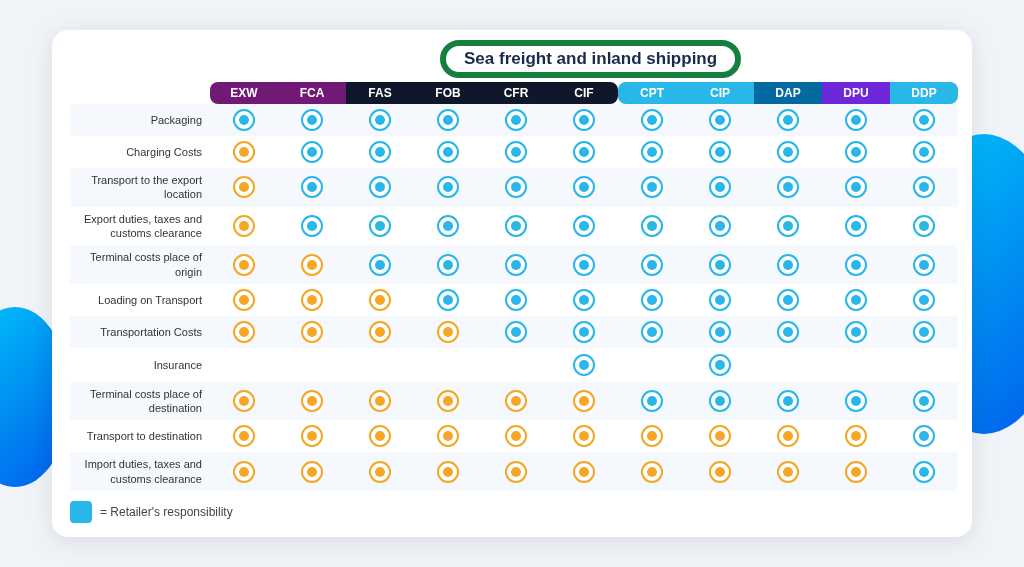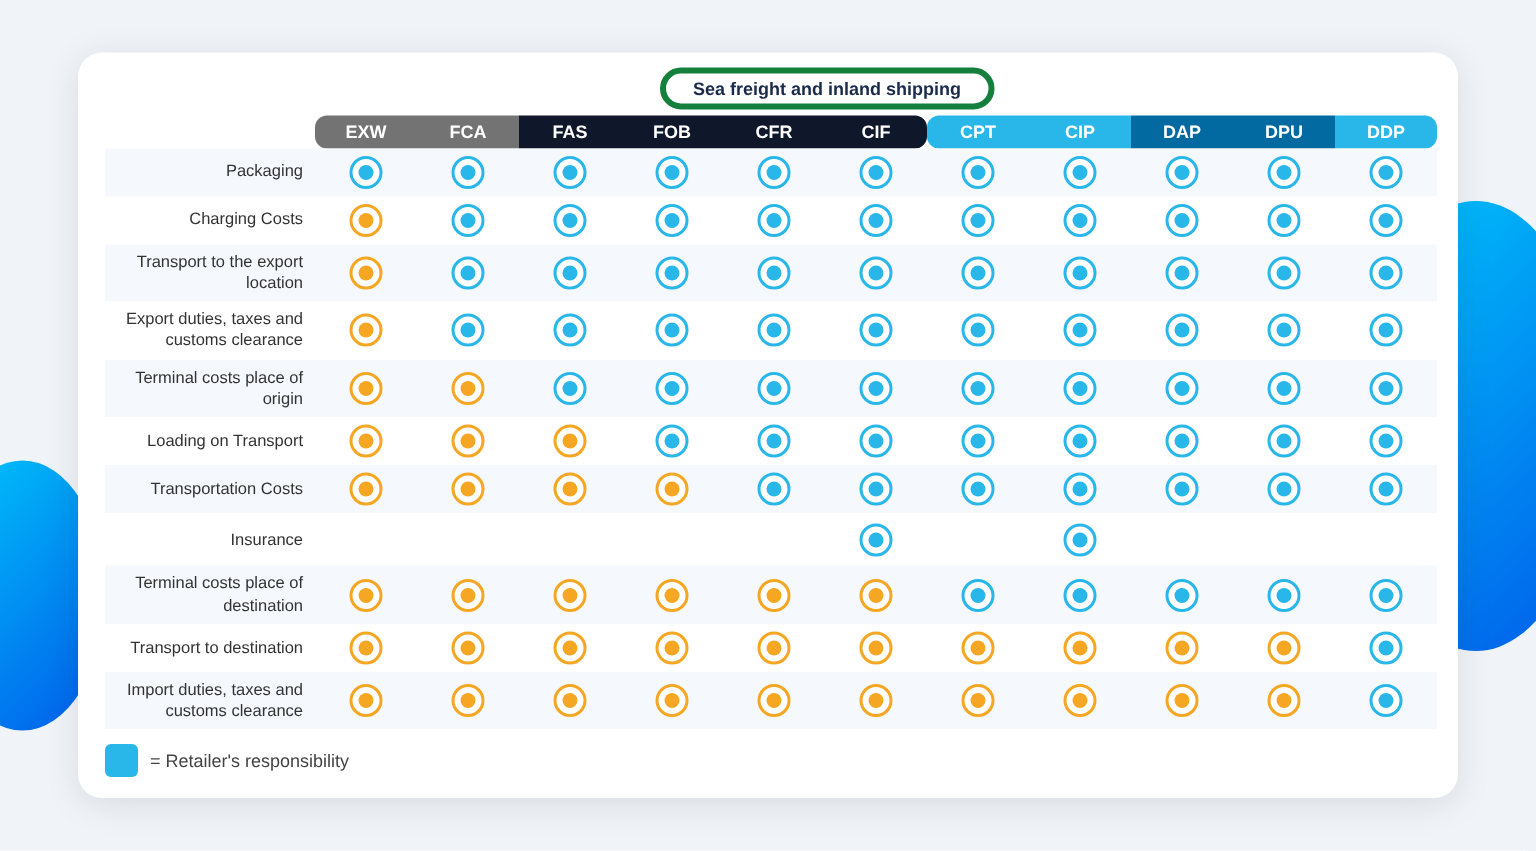--- a/index.html
+++ b/index.html
@@ -44,24 +44,24 @@
       background: white;
       border-radius: 16px;
       box-shadow: 0 4px 24px rgba(0,0,0,0.10);
       padding: 10px 18px 14px 18px;
       width: 920px;
       max-width: 920px;
     }
 
     .sea-freight-label {
       text-align: center;
-      font-size: 12px;
+      font-size: 17px;
       font-weight: 600;
       color: #1a2a4a;
-      border: 4px solid #15803d;
+      border: 6px solid #15803d;
       border-radius: 20px;
       display: inline-block;
       padding: 3px 18px;
       margin-left: 230px;
       margin-bottom: 2px;
     }
 
     table {
       width: 100%;
       border-collapse: collapse;
@@ -78,33 +78,33 @@
       padding: 4px 2px;
       color: white;
     }
 
     thead tr.header-row th.col-empty {
       background: transparent;
       color: transparent;
     }
 
     thead tr.header-row th.col-light {
-      background: #737373;
+      background: #701a75;
       border-radius: 0;
     }
 
     thead tr.header-row th.col-dark {
       background: #0f172a;
       border-radius: 0;
     }
 
     thead tr.header-row th.col-cpt { background: #29b6e8; }
     thead tr.header-row th.col-cip { background: #29b6e8; }
     thead tr.header-row th.col-dap { background: #0369a1; text-align: center; }
-    thead tr.header-row th.col-dpu { background: #0369a1; }
+    thead tr.header-row th.col-dpu { background: #6d28d9; }
     thead tr.header-row th.col-ddp { background: #29b6e8; }
 
     
     thead tr.header-row th:nth-child(2) { border-radius: 8px 0 0 8px; }
     thead tr.header-row th:nth-child(7) { border-radius: 0 8px 8px 0; }
     thead tr.header-row th:nth-child(8) { border-radius: 8px 0 0 8px; }
     thead tr.header-row th:last-child { border-radius: 0 8px 8px 0; }
 
     tbody tr { }
 

